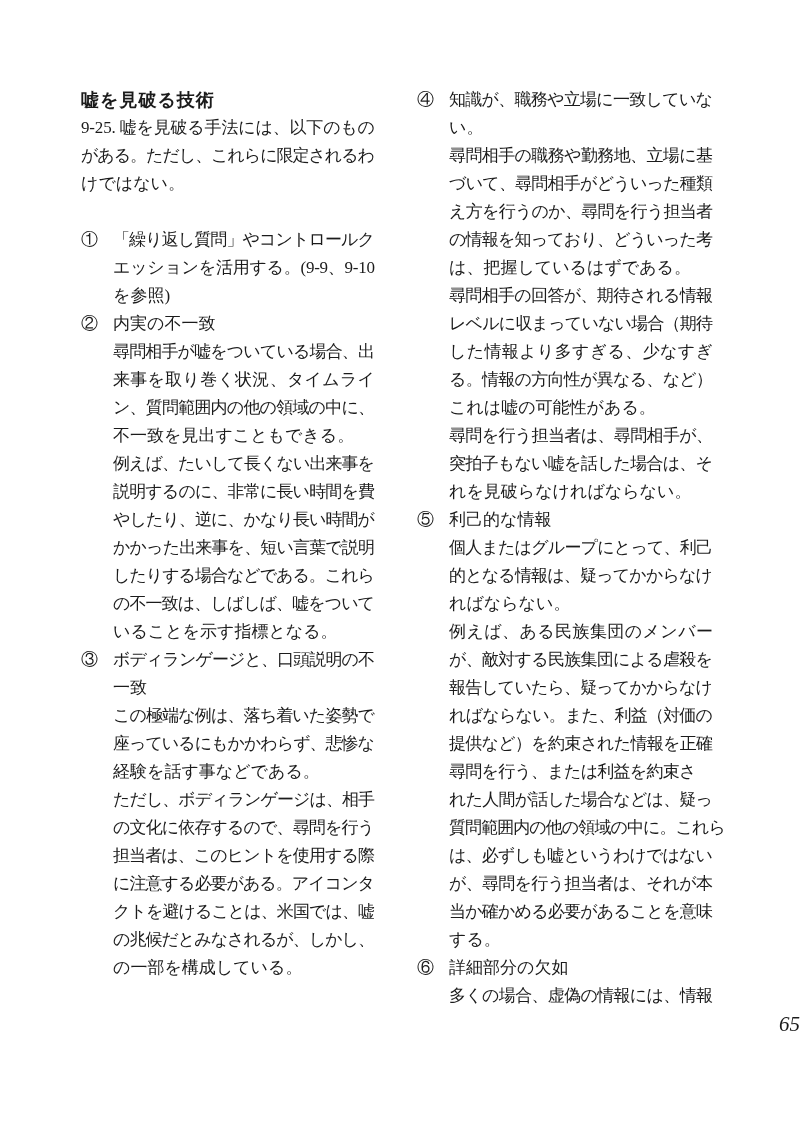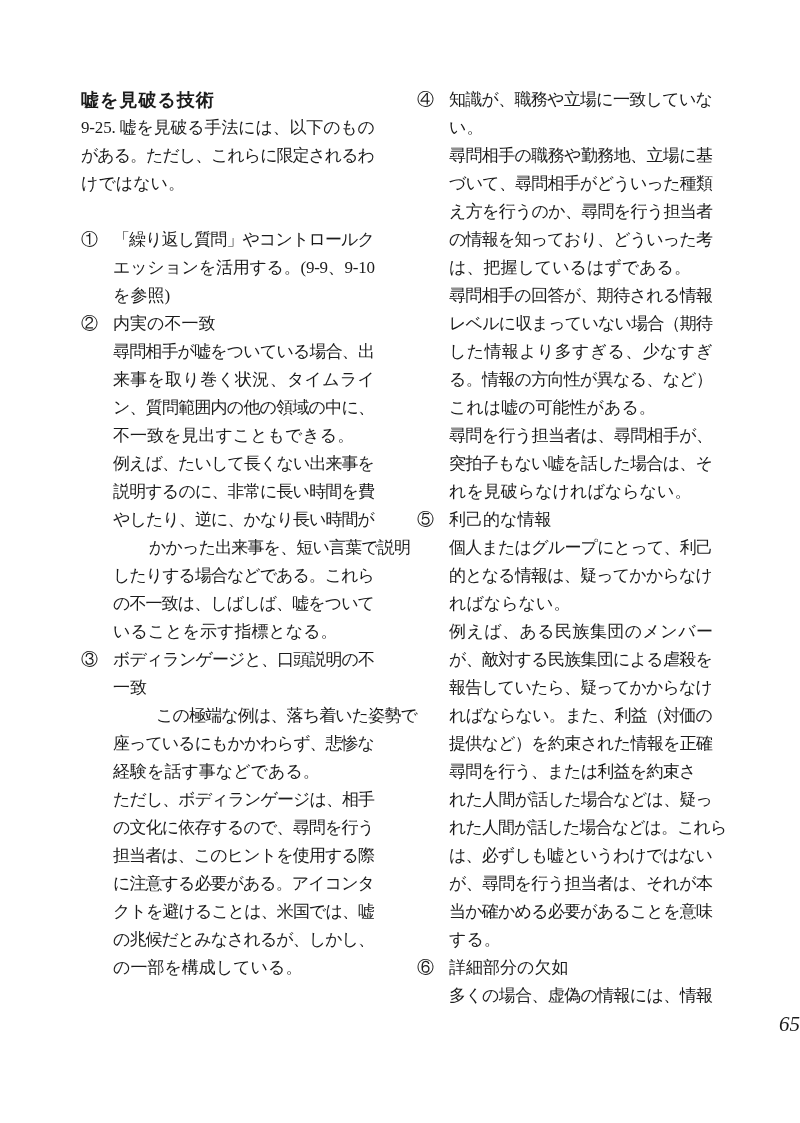--- a/index.html
+++ b/index.html
@@ -48,30 +48,30 @@
       <div class="item">
         <span class="marker">②</span>
         <div class="line"><span>内実の不一致</span></div>
         <div class="line"><span style="letter-spacing: -0.853125px;">尋問相手が嘘をついている場合、出</span></div>
         <div class="line"><span style="letter-spacing: 0.272321px;">来事を取り巻く状況、タイムライ</span></div>
         <div class="line"><span style="letter-spacing: -0.8px;">ン、質問範囲内の他の領域の中に、</span></div>
         <div class="line"><span>不一致を見出すこともできる。</span></div>
         <div class="line"><span style="letter-spacing: -0.932292px;">例えば、たいして長くない出来事を</span></div>
         <div class="line"><span style="letter-spacing: -0.853125px;">説明するのに、非常に長い時間を費</span></div>
         <div class="line"><span style="letter-spacing: -0.932292px;">やしたり、逆に、かなり長い時間が</span></div>
-        <div class="line"><span style="letter-spacing: -0.853125px; margin-left: 36px;">かかった出来事を、短い言葉で説明</span></div>
+        <div class="line"><span style="letter-spacing: -0.853125px;">かかった出来事を、短い言葉で説明</span></div>
         <div class="line"><span style="letter-spacing: -1.0125px;">したりする場合などである。これら</span></div>
         <div class="line"><span style="letter-spacing: -0.932292px;">の不一致は、しばしば、嘘をついて</span></div>
         <div class="line"><span>いることを示す指標となる。</span></div>
       </div>
       <div class="item">
         <span class="marker">③</span>
         <div class="line"><span style="letter-spacing: -0.90625px;">ボディランゲージと、口頭説明の不</span></div>
         <div class="line"><span>一致</span></div>
-        <div class="line"><span style="letter-spacing: -0.879167px; margin-left: 43px;">この極端な例は、落ち着いた姿勢で</span></div>
+        <div class="line"><span style="letter-spacing: -0.879167px;">この極端な例は、落ち着いた姿勢で</span></div>
         <div class="line"><span style="letter-spacing: -0.985417px;">座っているにもかかわらず、悲惨な</span></div>
         <div class="line"><span>経験を話す事などである。</span></div>
         <div class="line"><span style="letter-spacing: -0.959375px;">ただし、ボディランゲージは、相手</span></div>
         <div class="line"><span style="letter-spacing: -0.879167px;">の文化に依存するので、尋問を行う</span></div>
         <div class="line"><span style="letter-spacing: -0.90625px;">担当者は、このヒントを使用する際</span></div>
         <div class="line"><span style="letter-spacing: -0.959375px;">に注意する必要がある。アイコンタ</span></div>
         <div class="line"><span style="letter-spacing: -0.932292px;">クトを避けることは、米国では、嘘</span></div>
         <div class="line"><span style="letter-spacing: -0.985417px;">の兆候だとみなされるが、しかし、</span></div>
         <div class="line"><span>の一部を構成している。</span></div>
       </div>
@@ -101,21 +101,21 @@
         <div class="line"><span style="letter-spacing: -0.798958px;">個人またはグループにとって、利己</span></div>
         <div class="line"><span style="letter-spacing: -0.826042px;">的となる情報は、疑ってかからなけ</span></div>
         <div class="line"><span>ればならない。</span></div>
         <div class="line"><span style="letter-spacing: 0.415179px;">例えば、ある民族集団のメンバー</span></div>
         <div class="line"><span style="letter-spacing: -0.719792px;">が、敵対する民族集団による虐殺を</span></div>
         <div class="line"><span style="letter-spacing: -0.852083px;">報告していたら、疑ってかからなけ</span></div>
         <div class="line"><span style="letter-spacing: -0.772917px;">ればならない。また、利益（対価の</span></div>
         <div class="line"><span style="letter-spacing: -0.719792px;">提供など）を約束された情報を正確</span></div>
         <div class="line"><span style="letter-spacing: -0.745833px;">尋問を行う、または利益を約束さ</span></div>
         <div class="line"><span style="letter-spacing: -0.772917px; text-align: center;">れた人間が話した場合などは、疑っ</span></div>
-        <div class="line"><span style="letter-spacing: -0.932292px;">れた人間が話した場合などは。これら</span></div>
+        <div class="line"><span style="letter-spacing: -0.932292px;">質問範囲内の他の領域の中に。これら</span></div>
         <div class="line"><span style="letter-spacing: -0.879167px;">は、必ずしも嘘というわけではない</span></div>
         <div class="line"><span style="letter-spacing: -0.719792px;">が、尋問を行う担当者は、それが本</span></div>
         <div class="line"><span style="letter-spacing: -0.798958px;">当か確かめる必要があることを意味</span></div>
         <div class="line"><span>する。</span></div>
       </div>
       <div class="item">
         <span class="marker">⑥</span>
         <div class="line"><span>詳細部分の欠如</span></div>
         <div class="line"><span style="letter-spacing: -0.666667px;">多くの場合、虚偽の情報には、情報</span></div>
       </div>

